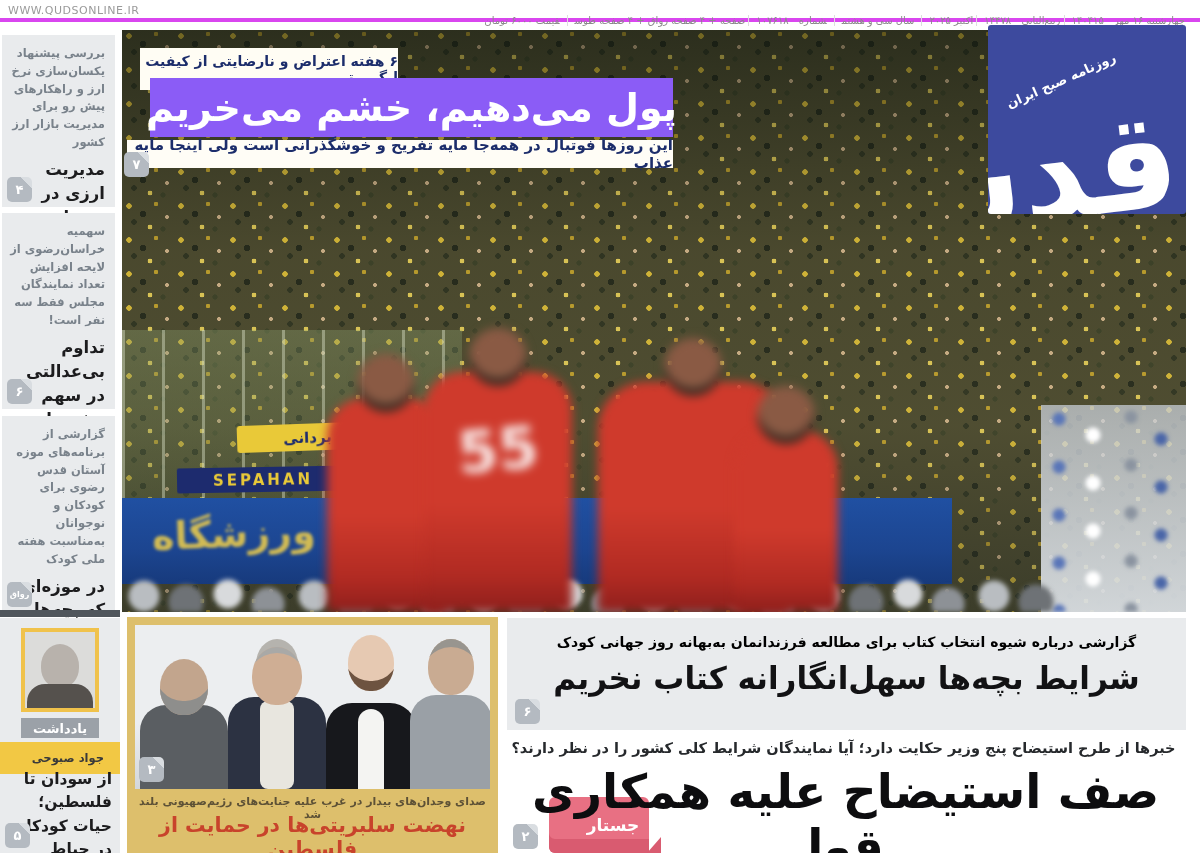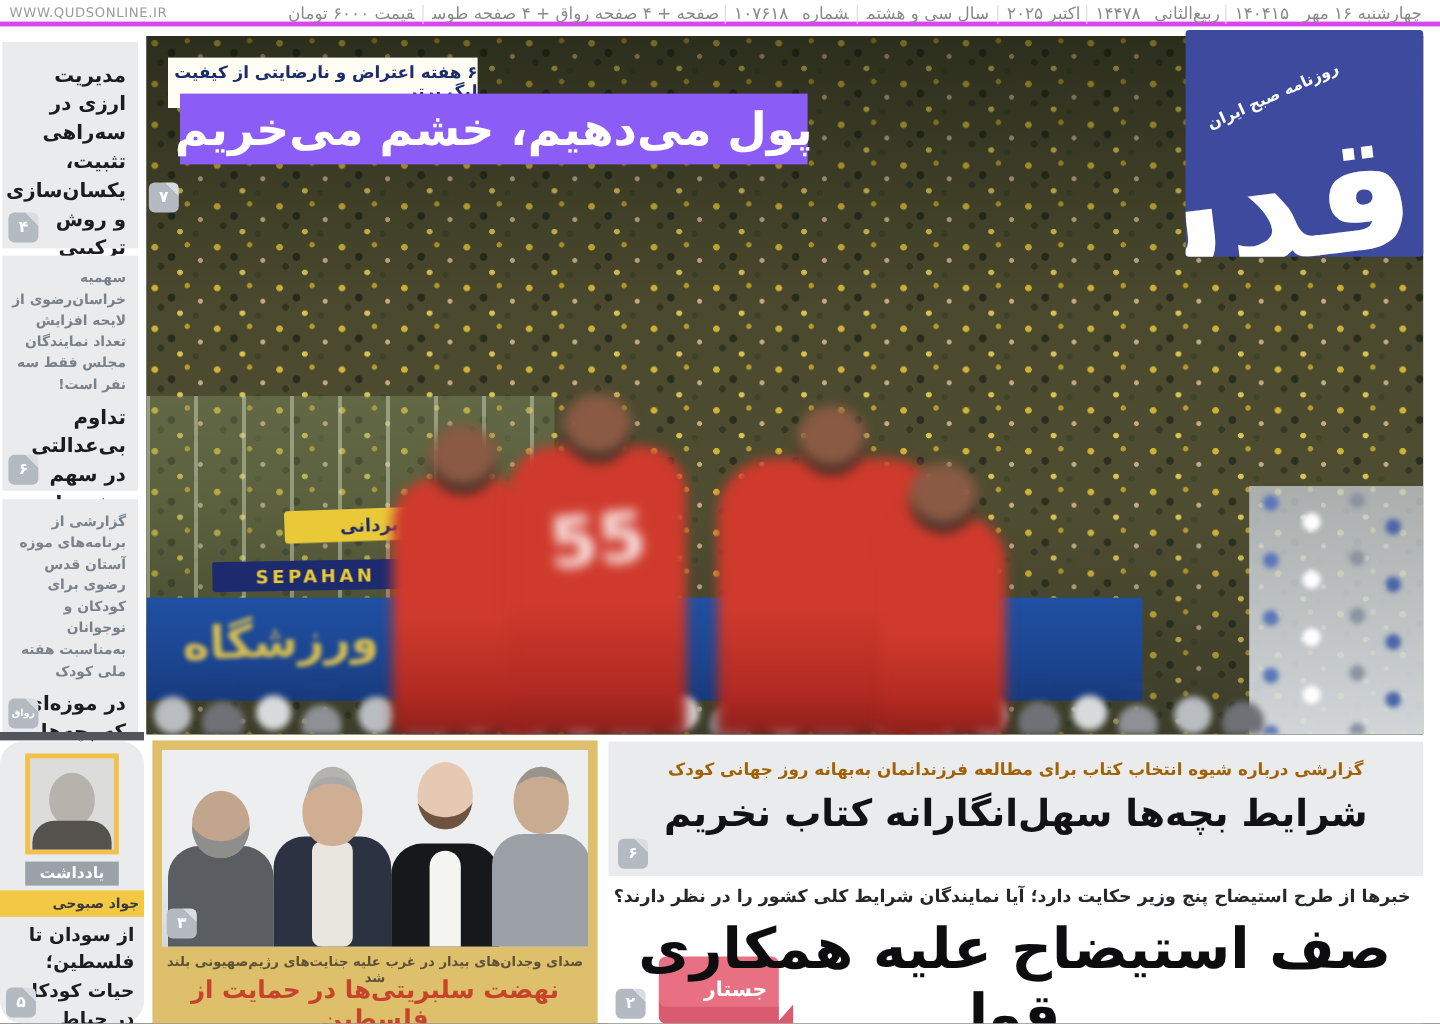--- a/index.html
+++ b/index.html
@@ -2,21 +2,21 @@
 <html lang="fa"><head>
 <meta charset="utf-8">
 <style>
   * { margin:0; padding:0; box-sizing:border-box; }
   body { background:#888; font-family:"DejaVu Sans", sans-serif; }
   .page { position:relative; width:1200px; height:853px; background:#fff; overflow:hidden; margin:0 auto; }
 
   
   .topbar { position:absolute; top:0; left:0; right:0; height:22px; background:#fff; border-bottom:4px solid #d946ef; }
   .site-url { position:absolute; left:8px; top:4px; font-size:11px; color:#9a9a9a; letter-spacing:.5px; }
-  .dateline { position:absolute; right:8px; top:4px; direction:rtl; font-size:14px; color:#8a8a8a; white-space:nowrap; }
+  .dateline { position:absolute; right:8px; top:15px; direction:rtl; font-size:10px; color:#8a8a8a; white-space:nowrap; }
   .dateline span { padding:0 7px; border-left:1px solid #ddd; }
   .dateline span:last-child { border-left:none; }
 
   
   .logo { position:absolute; left:988px; top:25px; width:198px; height:189px; background:#3d4a9e; border-radius:3px; overflow:hidden; z-index:30; }
   .logo-title { position:absolute; right:8px; bottom:-28px; font-size:128px; font-weight:bold; color:#fff; transform:rotate(-7deg) scaleY(1.05); line-height:1; }
   .logo-tagline { position:absolute; left:14px; top:48px; color:#fff; font-size:13px; font-weight:bold; transform:rotate(-24deg); white-space:nowrap; }
 
   
   .photo { position:absolute; left:122px; top:30px; width:1064px; height:582px; overflow:hidden; background:#4c4a30; z-index:10; }
@@ -93,48 +93,48 @@
   .side-box { position:absolute; left:2px; width:113px; background:#e9ebed; direction:rtl; padding:10px 10px 30px 8px; }
   .sb1 { top:35px;  height:172px; }
   .sb2 { top:213px; height:196px; }
   .sb3 { top:416px; height:196px; }
   .side-lead { font-size:11.5px; color:#79828b; font-weight:bold; line-height:1.55; text-align:right; }
   .side-head { margin-top:6px; font-size:16.5px; color:#1c1c1e; font-weight:bold; line-height:1.45; text-align:right; }
   .side-box .pbadge { left:5px; bottom:5px; }
 
   
   .note-topbar { position:absolute; left:0; top:610px; width:120px; height:7px; background:#50565c; }
-  .note-col { position:absolute; left:0; top:618px; width:120px; height:235px; background:#e9ebed; direction:rtl;border-radius:19px; }
+  .note-col { position:absolute; left:0; top:618px; width:120px; height:235px; background:#e9ebed; direction:rtl; }
   .note-photo { position:absolute; left:21px; top:10px; width:78px; height:84px; background:#dcdcda; border:4px solid #f0c24b; overflow:hidden; }
   .note-photo .head { position:absolute; left:50%; top:12px; transform:translateX(-50%); width:38px; height:44px; border-radius:50% 50% 46% 46%; background:#b8b2ac; }
   .note-photo .body { position:absolute; left:50%; bottom:-6px; transform:translateX(-50%); width:66px; height:30px; border-radius:18px 18px 0 0; background:#55514d; }
   .note-label { position:absolute; left:21px; top:100px; width:78px; height:20px; background:#9ba1a8; color:#fff;
     font-size:13px; font-weight:bold; display:flex; align-items:center; justify-content:center; }
-  .note-author { position:absolute; left:0; top:124px; width:120px; height:22px; background:#f2c844; color:#3a3a3a;
-    font-size:11.5px; font-weight:bold; display:flex; align-items:center; padding-right:4px; }
+  .note-author { position:absolute; left:0; top:124px; width:120px; height:32px; background:#f2c844; color:#3a3a3a;
+    font-size:11.5px; font-weight:bold; display:flex; align-items:center; padding-right:16px; }
   .note-head { position:absolute; right:8px; left:8px; top:150px; font-size:15.5px; font-weight:bold; color:#1c1c1e;
     line-height:1.5; text-align:right; }
   .note-col .pbadge { left:5px; bottom:5px; }
 
   
   .celeb-box { position:absolute; left:127px; top:617px; width:371px; height:236px; background:#ddbf6c; direction:rtl; }
   .celeb-photo { position:absolute; left:8px; right:8px; top:8px; height:164px; overflow:hidden;
     background:linear-gradient(180deg,#eceef0 0 60%, #d3d7db); }
   .celeb-figure { position:absolute; bottom:0; }
   .fig-head { position:absolute; left:50%; transform:translateX(-50%); border-radius:50% 50% 47% 47%; }
   .fig-body { position:absolute; bottom:0; left:50%; transform:translateX(-50%); border-radius:26px 26px 0 0; }
   .celeb-box .pbadge { left:12px; top:140px; z-index:5; }
   .celeb-lead { position:absolute; left:6px; right:6px; top:178px; font-size:11px; font-weight:bold; color:#5d5136;
     text-align:center; }
   .celeb-head { position:absolute; left:4px; right:4px; top:196px; font-size:20.5px; font-weight:bold; color:#c8432b;
     text-align:center; }
 
   
   .book-box { position:absolute; left:507px; top:618px; width:679px; height:112px; background:#e9ebed; direction:rtl; }
-  .book-lead { position:absolute; left:0; right:0; top:16px; text-align:center; font-size:14px; font-weight:bold; color:#a16207; }
+  .book-lead { position:absolute; left:0; right:0; top:16px; text-align:center; font-size:14px; font-weight:bold; color:#000000; }
   .book-head { position:absolute; left:0; right:0; top:42px; text-align:center; font-size:31px; font-weight:bold; color:#121214; }
   .book-box .pbadge { left:8px; bottom:6px; }
 
   
   .imp-box { position:absolute; left:507px; top:732px; width:679px; height:121px; background:#fff; direction:rtl; }
   .imp-lead { position:absolute; left:0; right:6px; top:8px; text-align:center; font-size:14.5px; font-weight:bold; color:#26292c; }
   .imp-head { position:absolute; left:0; right:2px; top:32px; text-align:center; font-size:47px; font-weight:bold; color:#0d0d0f; z-index:3; }
   .imp-bubble { position:absolute; left:42px; bottom:0; width:100px; height:56px; background:#e87083; border-radius:6px 6px 0 6px; z-index:1;
     color:#fff; font-size:17px; font-weight:bold; display:flex; align-items:center; justify-content:center; box-shadow:inset 0 -14px 0 #d95b70;padding-left:28px; }
   .imp-bubble::after { content:""; position:absolute; right:-12px; bottom:0; border-style:solid; border-width:0 0 16px 14px;
@@ -173,24 +173,26 @@
     <div class="player p2">
       <span class="shirt-number">55</span>
     </div>
     <div class="player p3"></div>
     <div class="player p4"></div>
 
     <div class="kicker">۶ هفته اعتراض و نارضایتی از کیفیت لیگ برتر</div>
     <div class="blue-band">
       <span class="txt">پول می‌دهیم، خشم می‌خریم</span>
     </div>
+    <div class="subhead">این روزها فوتبال در همه‌جا مایه تفریح و خوشگذرانی است ولی اینجا مایه عذاب</div>
     <div class="pbadge" style="left:2px; top:122px;">۷</div>
   </div>
 
   <div class="side-box sb1">
+    <div class="side-lead">بررسی پیشنهاد یکسان‌سازی نرخ ارز و راهکارهای پیش رو برای مدیریت بازار ارز کشور</div>
     <div class="side-head">مدیریت ارزی در سه‌راهی تثبیت، یکسان‌سازی و روش ترکیبی</div>
     <div class="pbadge">۴</div>
   </div>
   <div class="side-box sb2">
     <div class="side-lead">سهمیه خراسان‌رضوی از لایحه افزایش تعداد نمایندگان مجلس فقط سه نفر است!</div>
     <div class="side-head">تداوم بی‌عدالتی در سهم مشهد از صندلی‌های خانه ملت</div>
     <div class="pbadge">۶</div>
   </div>
   <div class="side-box sb3">
     <div class="side-lead">گزارشی از برنامه‌های موزه آستان قدس رضوی برای کودکان و نوجوانان به‌مناسبت هفته ملی کودک</div>

